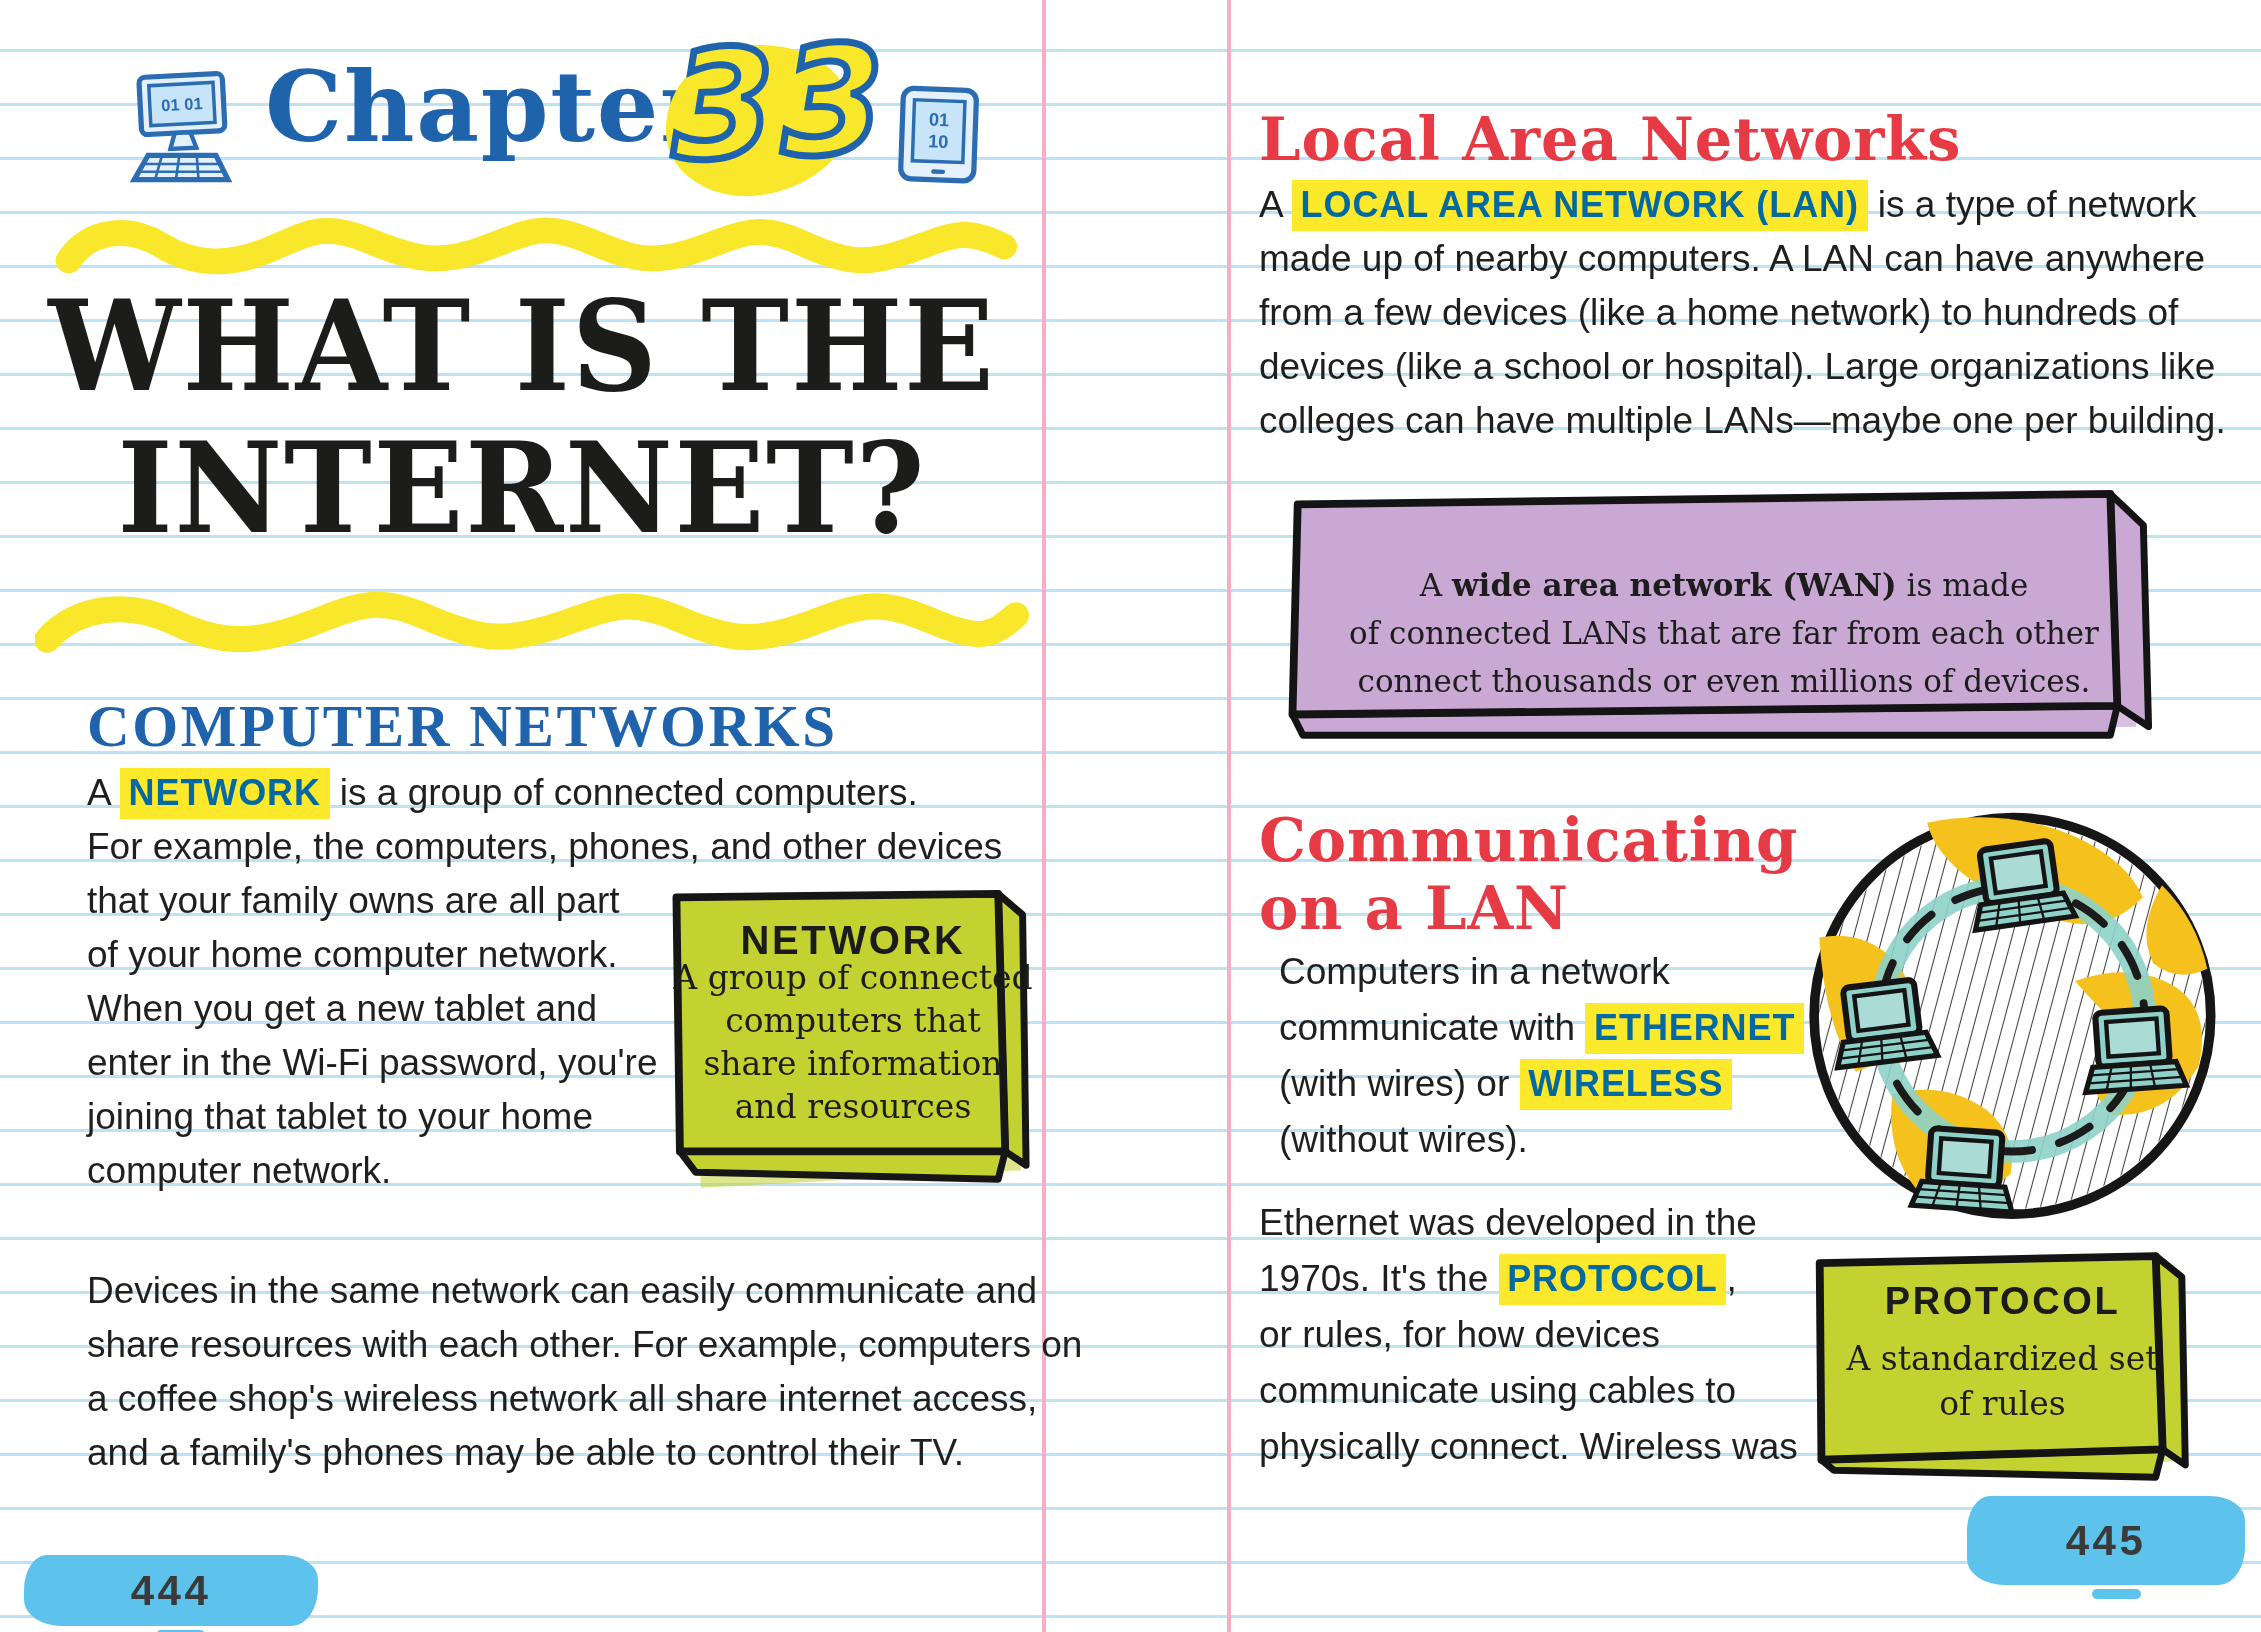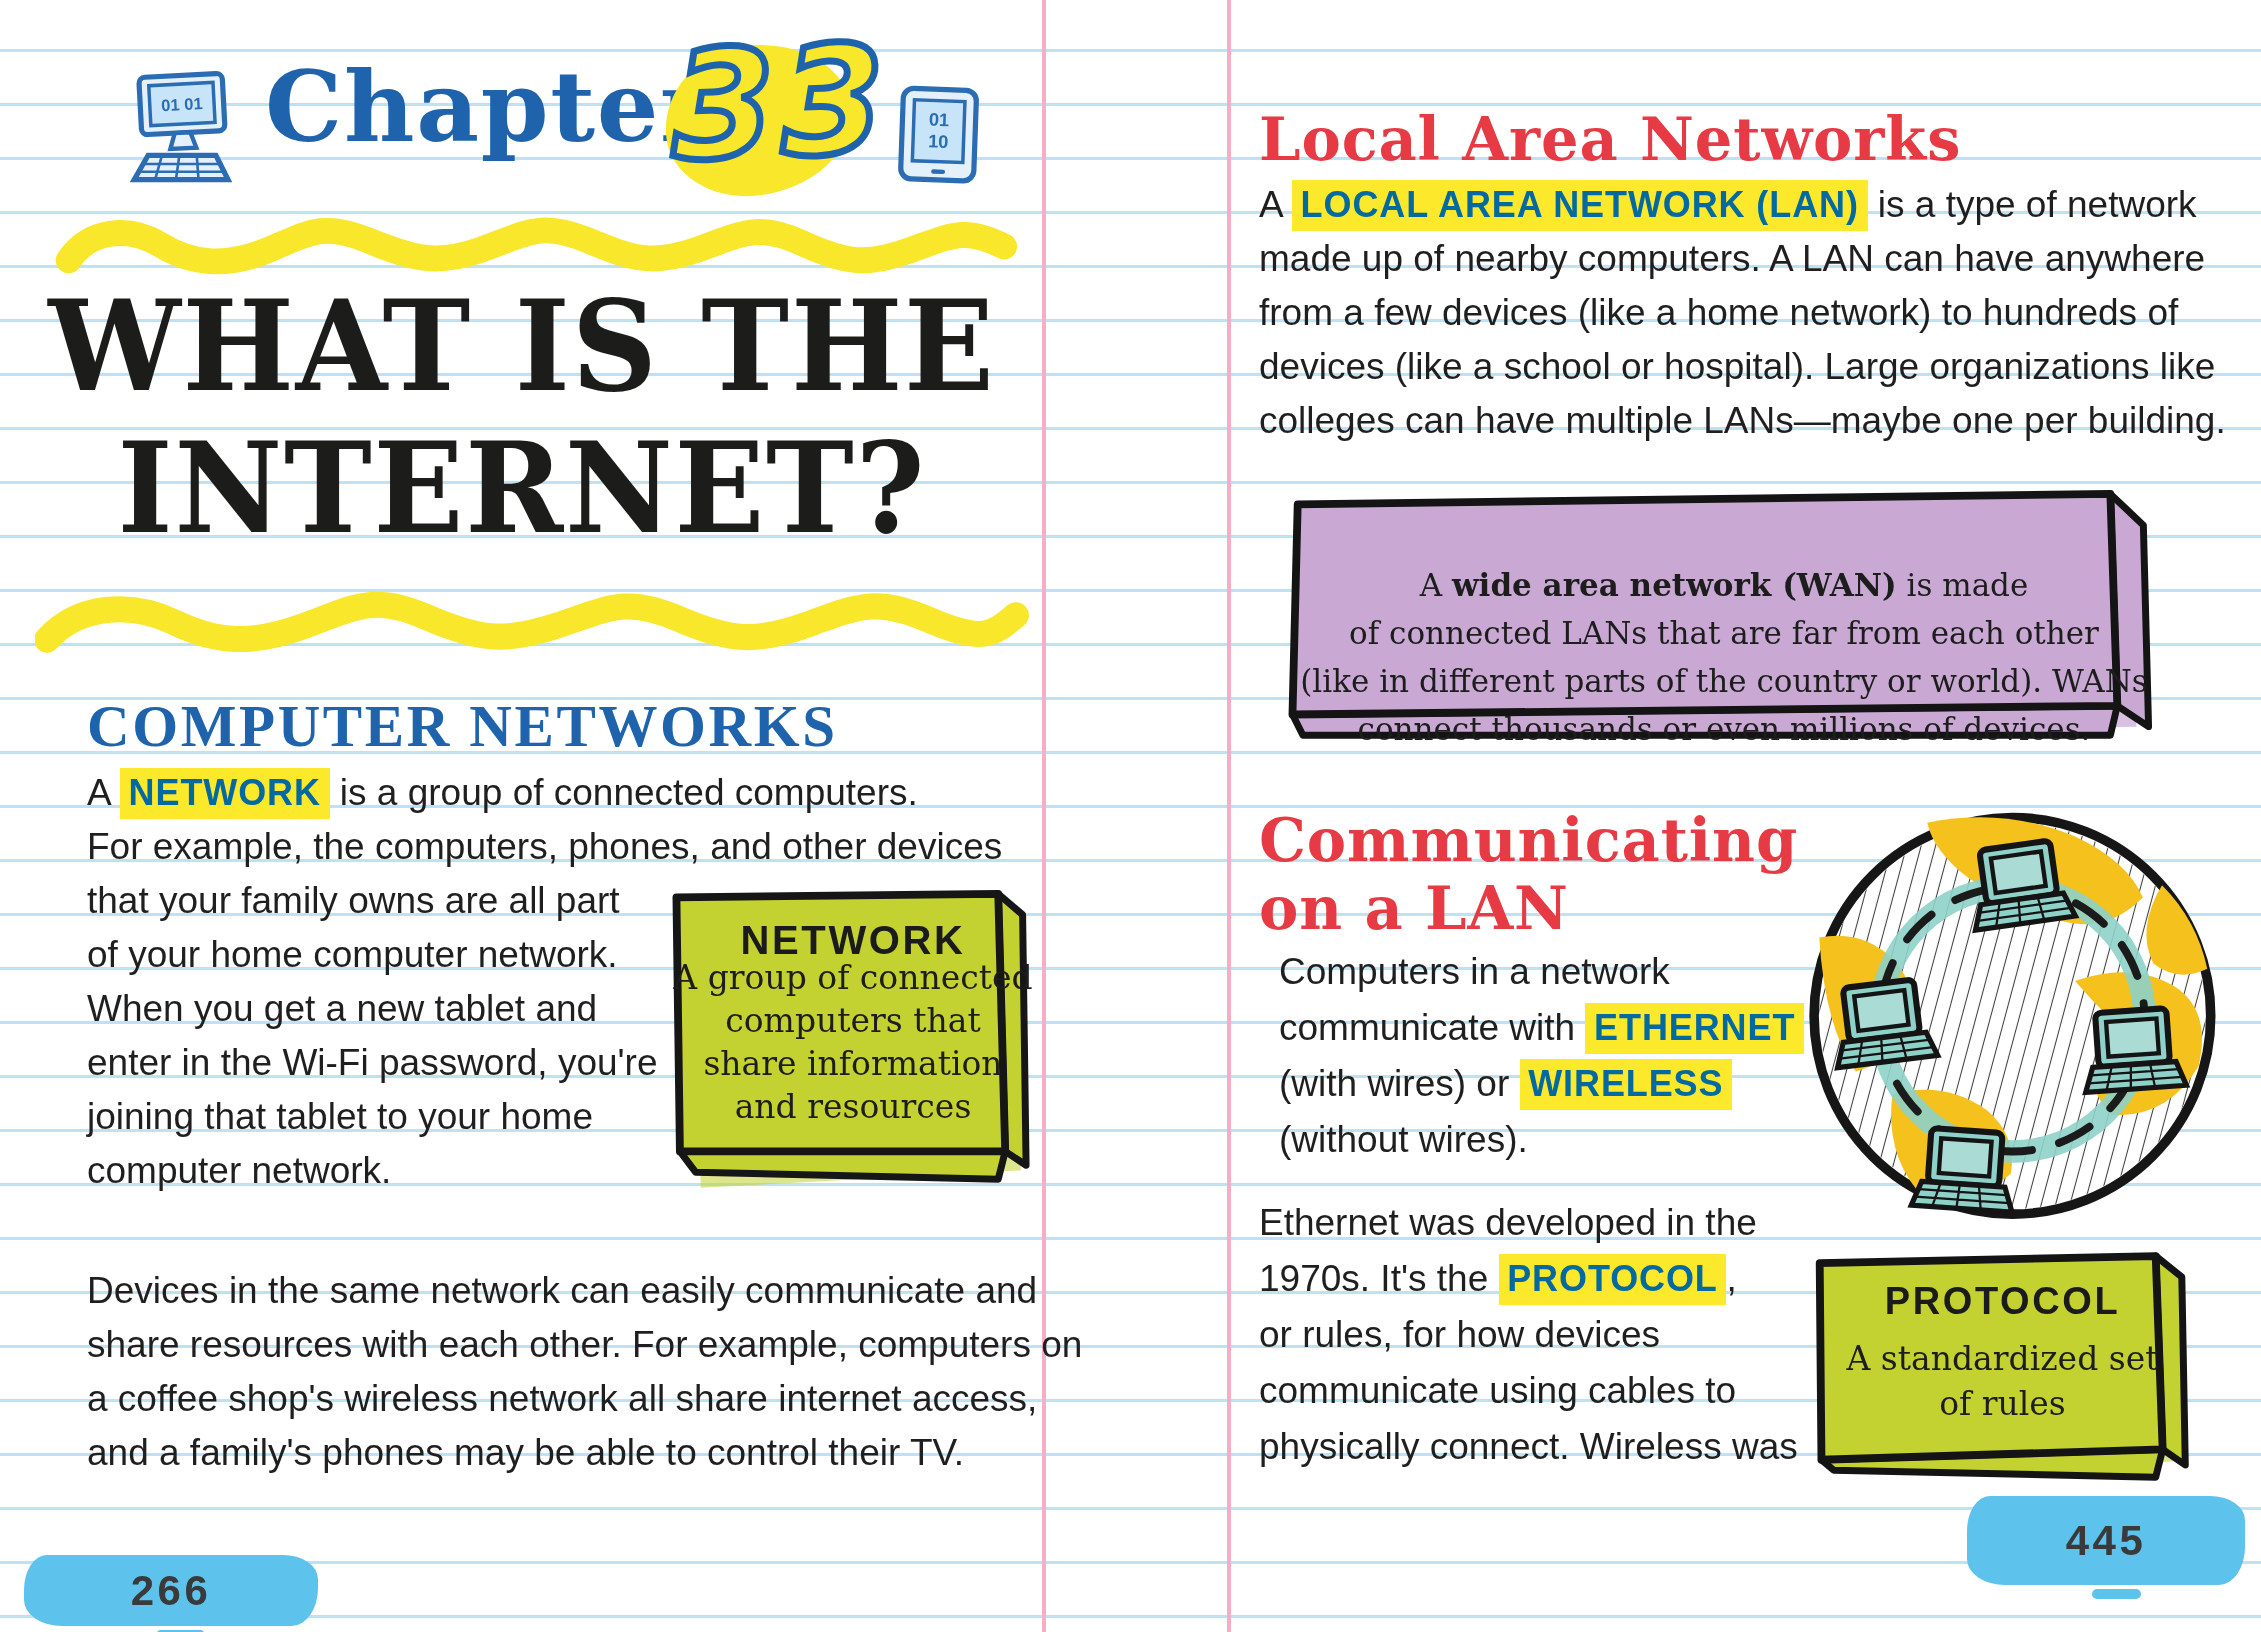--- a/index.html
+++ b/index.html
@@ -121,21 +121,21 @@
     </div>
 
     <div class="abs hand" style="left:87px;top:1270px;">
         <div class="tline"><span>Devices in the same network can easily communicate and</span></div>
         <div class="tline"><span>share resources with each other. For example, computers on</span></div>
         <div class="tline"><span>a coffee shop's wireless network all share internet access,</span></div>
         <div class="tline"><span>and a family's phones may be able to control their TV.</span></div>
       </div>
 
     <div class="pagenum" style="left:24px;top:1555px;width:294px;height:71px;">
-      <span>266</span>
+      <span>444</span>
     </div>
   </div>
 
   <div>
 
     <div class="abs red-head" style="left:1259px;top:106px;">Local Area Networks</div>
 
     <div class="abs hand" style="left:1259px;top:184px;">
         <div class="tline"><span>A </span><span class="hl">LOCAL AREA NETWORK (LAN)</span><span> is a type of network</span></div>
         <div class="tline"><span>made up of nearby computers. A LAN can have anywhere</span></div>
@@ -147,21 +147,20 @@
     <div class="defbox" style="left:1285px;top:487px;width:878px;height:257px;">
       <svg width="878" height="257" viewBox="0 0 1010 296">
         <polygon points="24,30 960,18 968,262 18,272" fill="#d9bfe2" transform="translate(12,14)"></polygon>
         <polygon points="950,8 988,44 994,276 958,252" fill="#c9a9d4" stroke="#141414" stroke-width="8" stroke-linejoin="round"></polygon>
         <polygon points="8,262 958,252 950,286 20,286" fill="#c9a9d4" stroke="#141414" stroke-width="8" stroke-linejoin="round"></polygon>
         <polygon points="14,20 950,8 958,252 8,262" fill="#c9a9d4" stroke="#141414" stroke-width="9" stroke-linejoin="round"></polygon>
       </svg>
       <div class="def-body serifbox" style="top:38px;font-size:31px;line-height:48px;">
           <div class="tline"><span>A </span><span class="b">wide area network (WAN)</span><span> is made</span></div>
           <div class="tline"><span>of connected LANs that are far from each other</span></div>
-          <div class="tline"><span>(like in different parts of the country or world). WANs</span></div>
           <div class="tline"><span>connect thousands or even millions of devices.</span></div>
         </div>
     </div>
 
     <div class="abs red-head" style="left:1259px;top:807px;">
       <div>Communicating</div>
       <div>on a LAN</div>
     </div>
 
     <div class="abs hand lh64" style="left:1259px;top:951px;margin-left:20px;">

